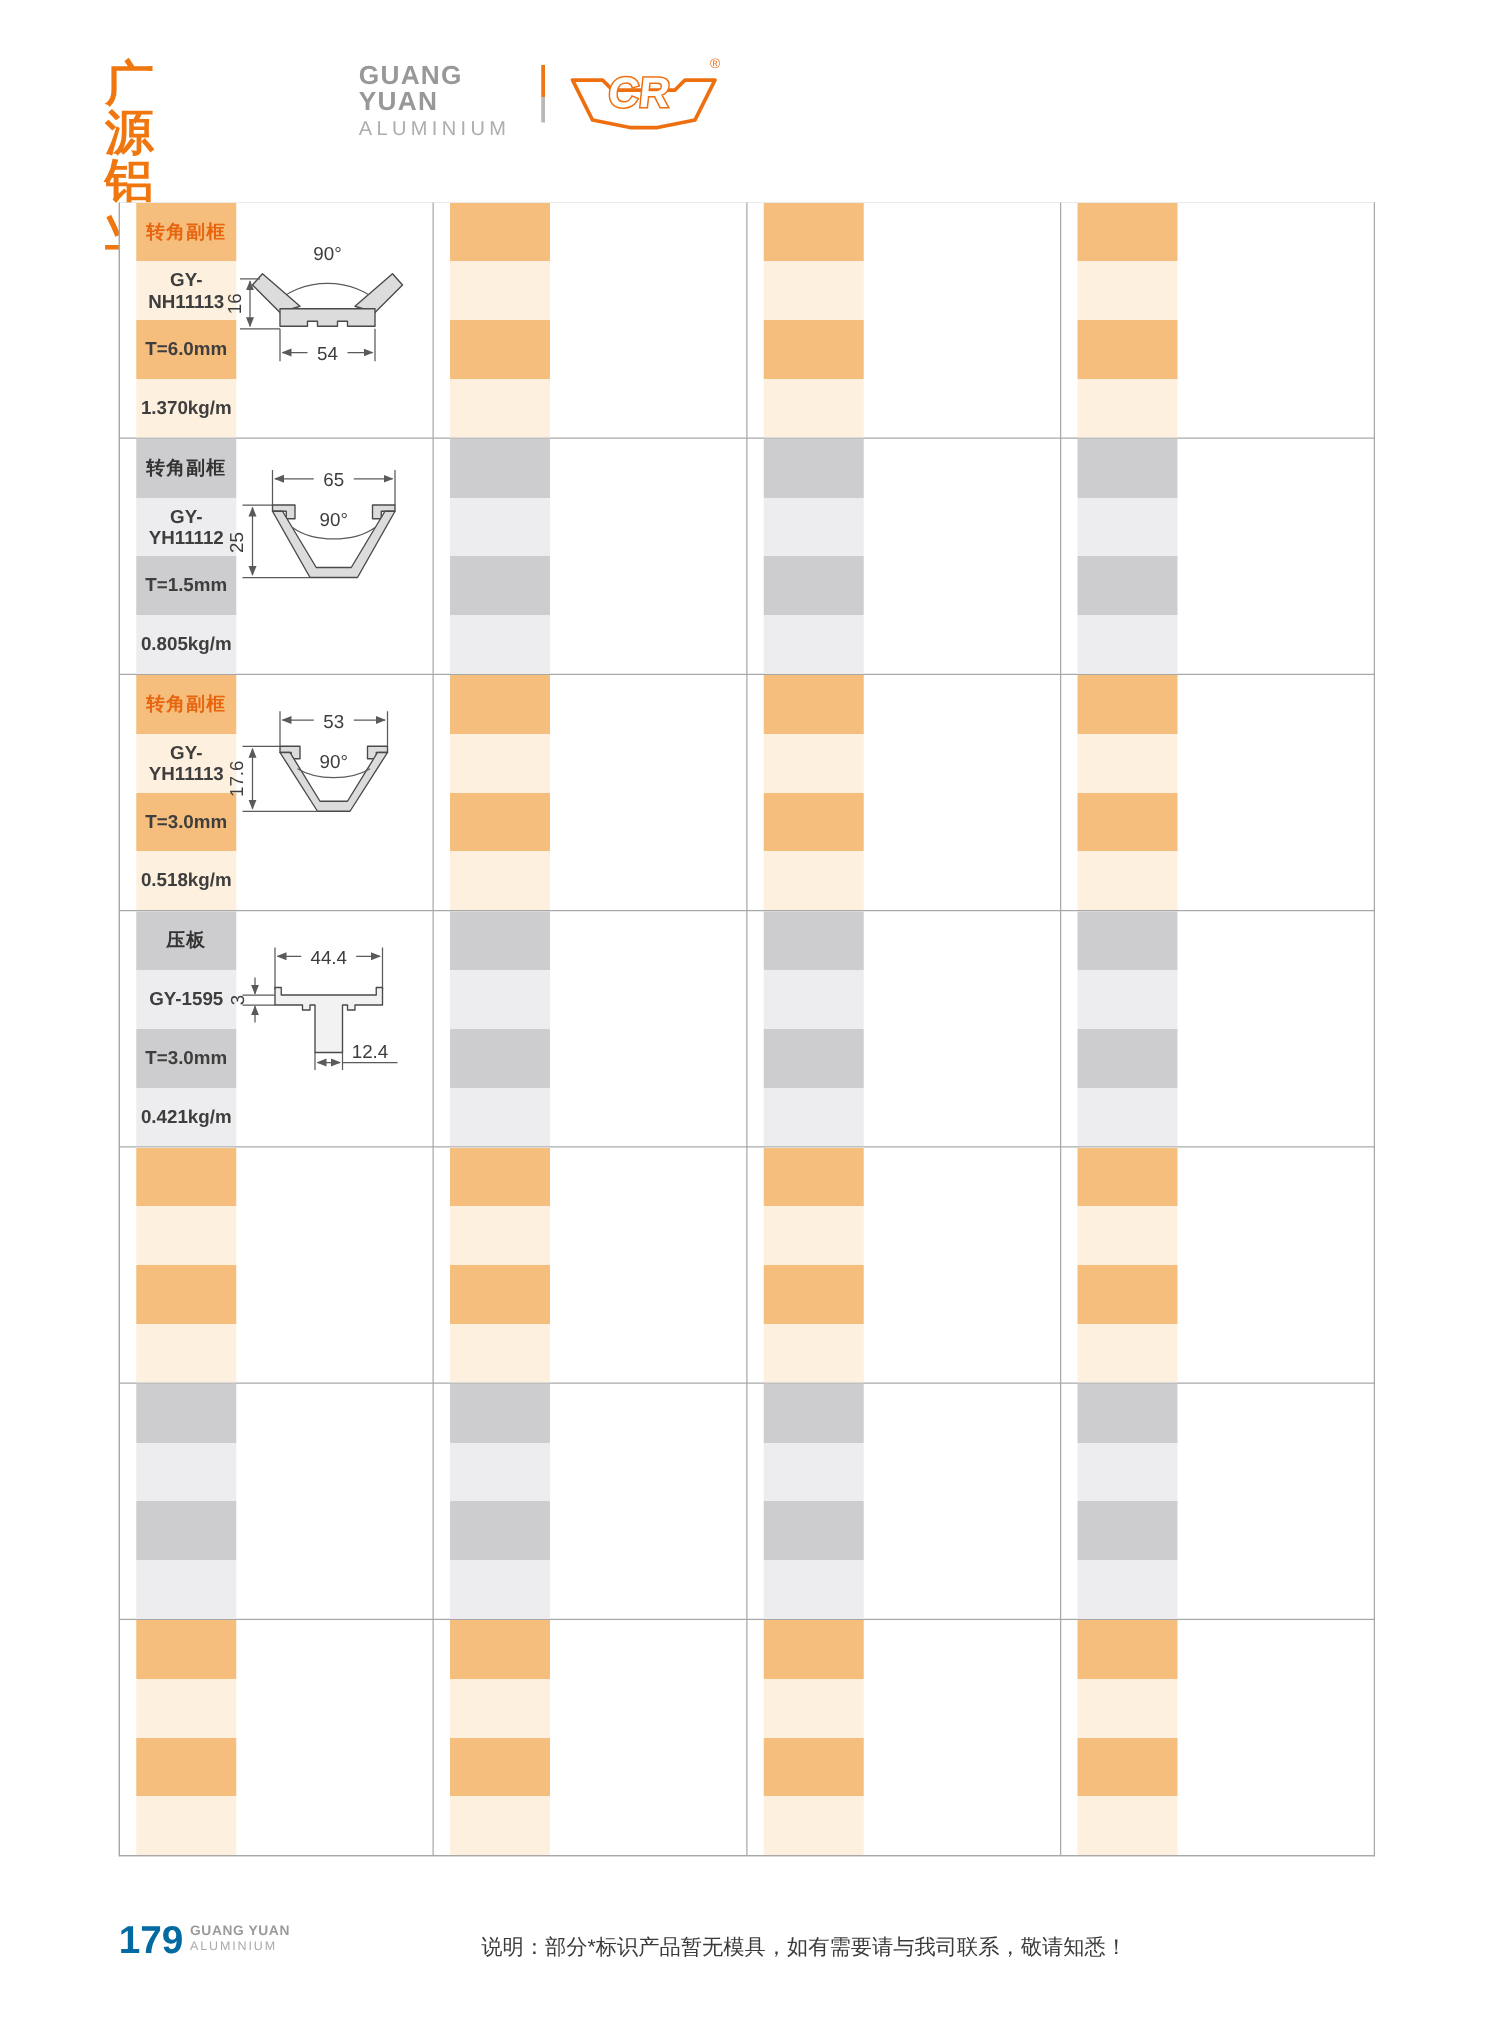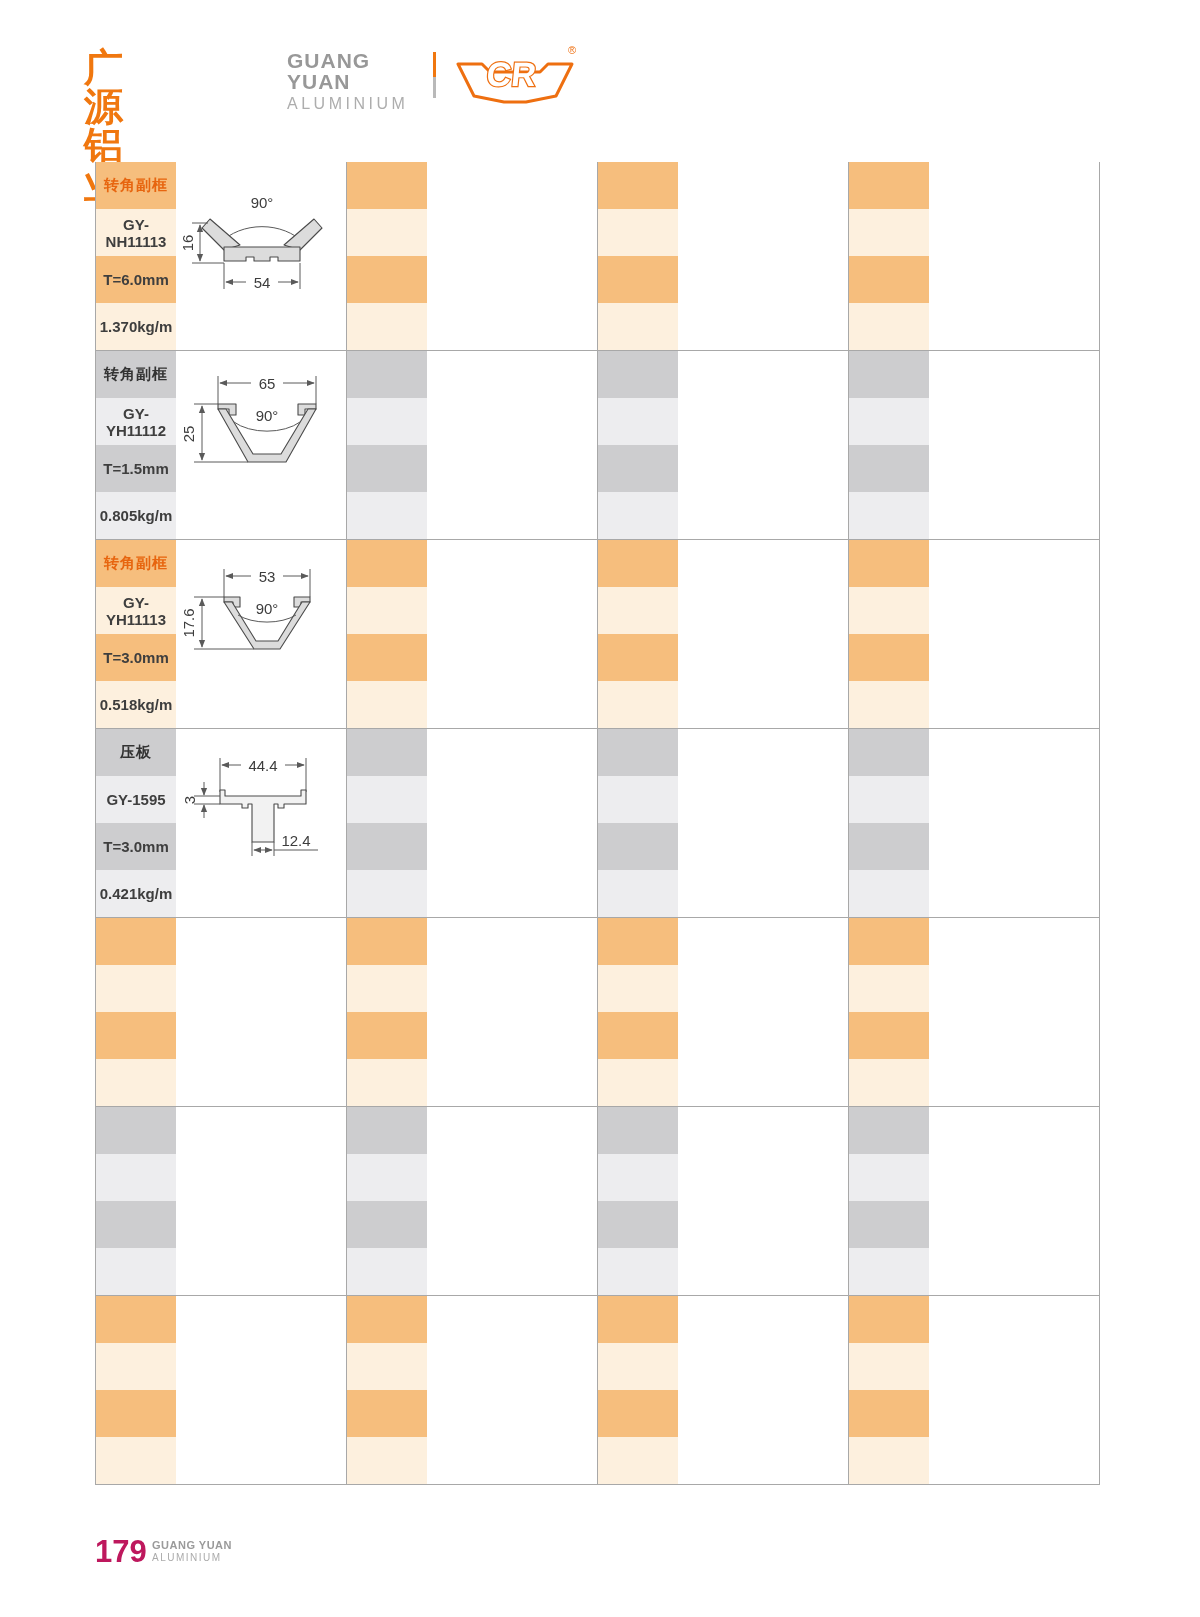--- a/index.html
+++ b/index.html
@@ -16,38 +16,38 @@
                background:linear-gradient(180deg,#F0770F 0 55%,#B9B9B9 55% 100%);}
   .logo-mark{position:absolute;left:368px;top:0px;}
 
   
   .catalog{position:absolute;left:95px;top:162px;width:1005px;}
   .titlebar{height:45px;background:#E7650F;color:#ffffff;font-size:26px;font-weight:bold;
             display:flex;align-items:center;justify-content:center;letter-spacing:2px;}
   .tbody{display:grid;grid-template-columns:repeat(4,1fr);grid-auto-rows:188px;
          gap:1px;background:#A8A8A8;border:1px solid #A8A8A8;border-top:none;}
   .cell{background:#ffffff;position:relative;overflow:hidden;}
-  .lc{position:absolute;left:0;top:0;width:80px;height:100%;}
+  .lc{position:absolute;left:13px;top:0;width:80px;height:100%;}
   .lc.o{background:repeating-linear-gradient(180deg,#F6BE7D 0 47px,#FDF0DE 47px 94px);}
   .lc.g{background:repeating-linear-gradient(180deg,#CDCDCF 0 47px,#EDEDEF 47px 94px);}
   .lrow{height:47px;display:flex;align-items:center;justify-content:center;
         font-size:15px;color:#3E3E3E;text-align:center;font-weight:bold;}
   .lrow.cat{font-weight:bold;color:#333333;letter-spacing:1px;}
   .lrow.cat.oc{color:#E7650F;}
   .drw{position:absolute;left:82px;top:9px;}
 
   
   .drw svg text{font-family:"Liberation Sans","DejaVu Sans",sans-serif;font-size:15px;fill:#3d3d3d;}
   .pf{fill:#DCDCDC;stroke:#4a4a4a;stroke-width:1.1;stroke-linejoin:round;}
   .pfw{fill:#F2F2F2;stroke:#4a4a4a;stroke-width:1.1;stroke-linejoin:round;}
   .dl{stroke:#5a5a5a;stroke-width:1;fill:none;}
   .tb{fill:#ffffff;}
 
   
-  .foot-page{position:absolute;left:95px;top:1536px;font-size:31px;font-weight:bold;color:#be185d;line-height:1;}
+  .foot-page{position:absolute;left:95px;top:1536px;font-size:31px;font-weight:bold;color:#0369a1;line-height:1;}
   .foot-brand{position:absolute;left:152px;top:1540px;line-height:1;}
   .foot-brand .l1{font-size:11px;font-weight:bold;color:#9A9A9A;letter-spacing:.5px;}
   .foot-brand .l2{font-size:10px;color:#ABABAB;letter-spacing:1.5px;margin-top:2px;}
   .foot-note{position:absolute;left:385px;top:1546px;font-size:17px;color:#3a3a3a;}
 </style>
 </head>
 <body>
 
 <div class="sheet">
 
@@ -274,14 +274,15 @@
         </div>
 
     </div>
   </div>
 
   <div class="foot-page">179</div>
   <div class="foot-brand">
     <div class="l1">GUANG YUAN</div>
     <div class="l2">ALUMINIUM</div>
   </div>
+  <div class="foot-note">说明：部分*标识产品暂无模具，如有需要请与我司联系，敬请知悉！</div>
 
 </div>
 
 </body></html>

